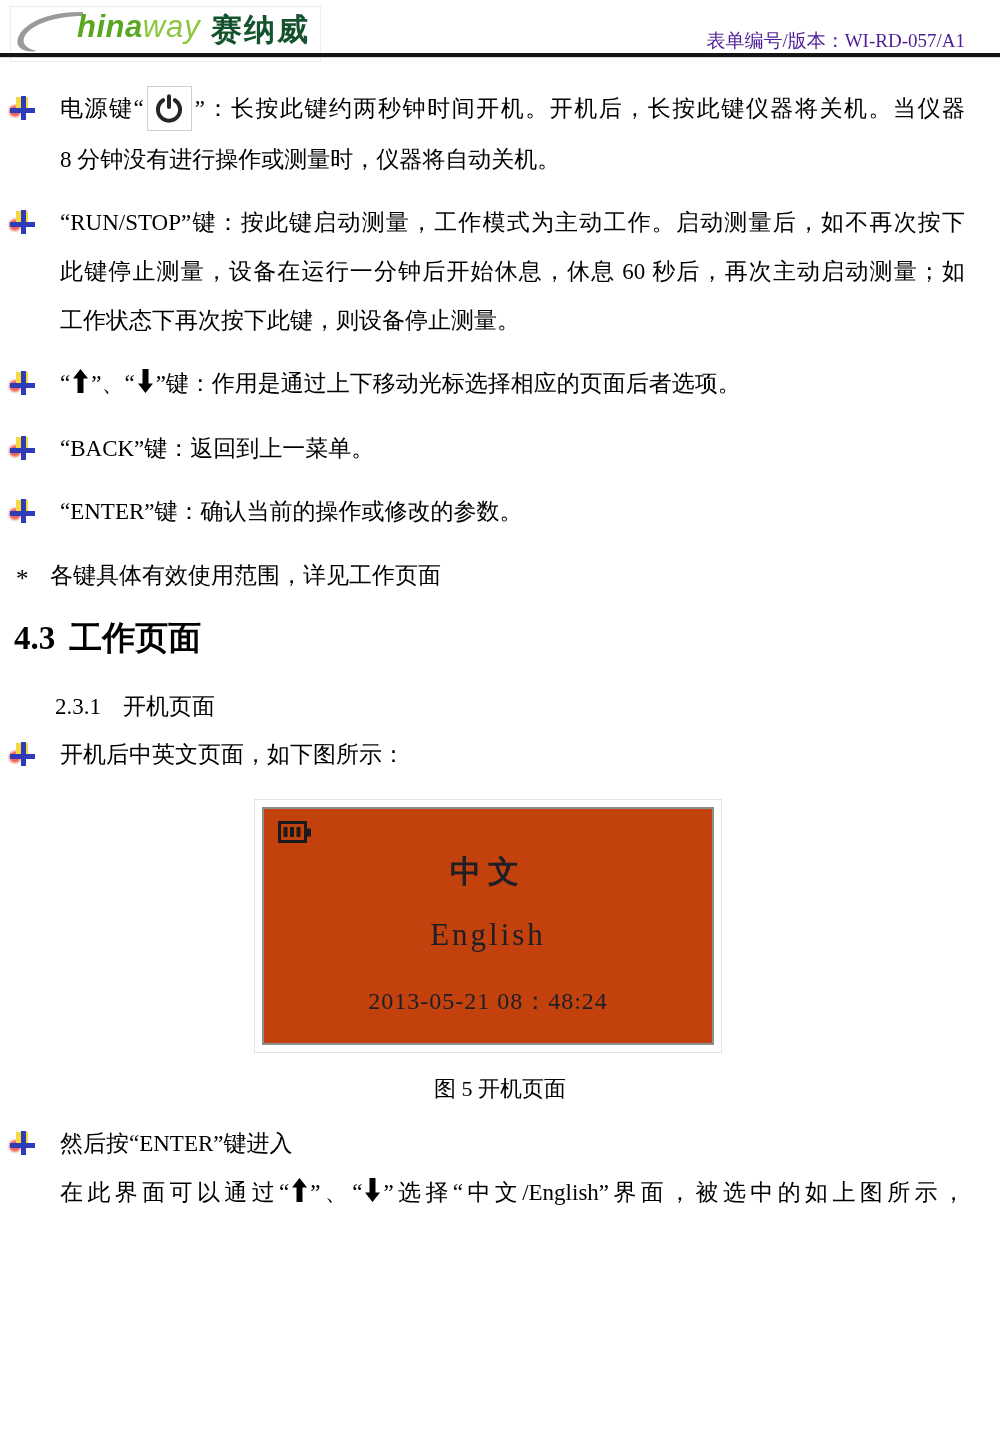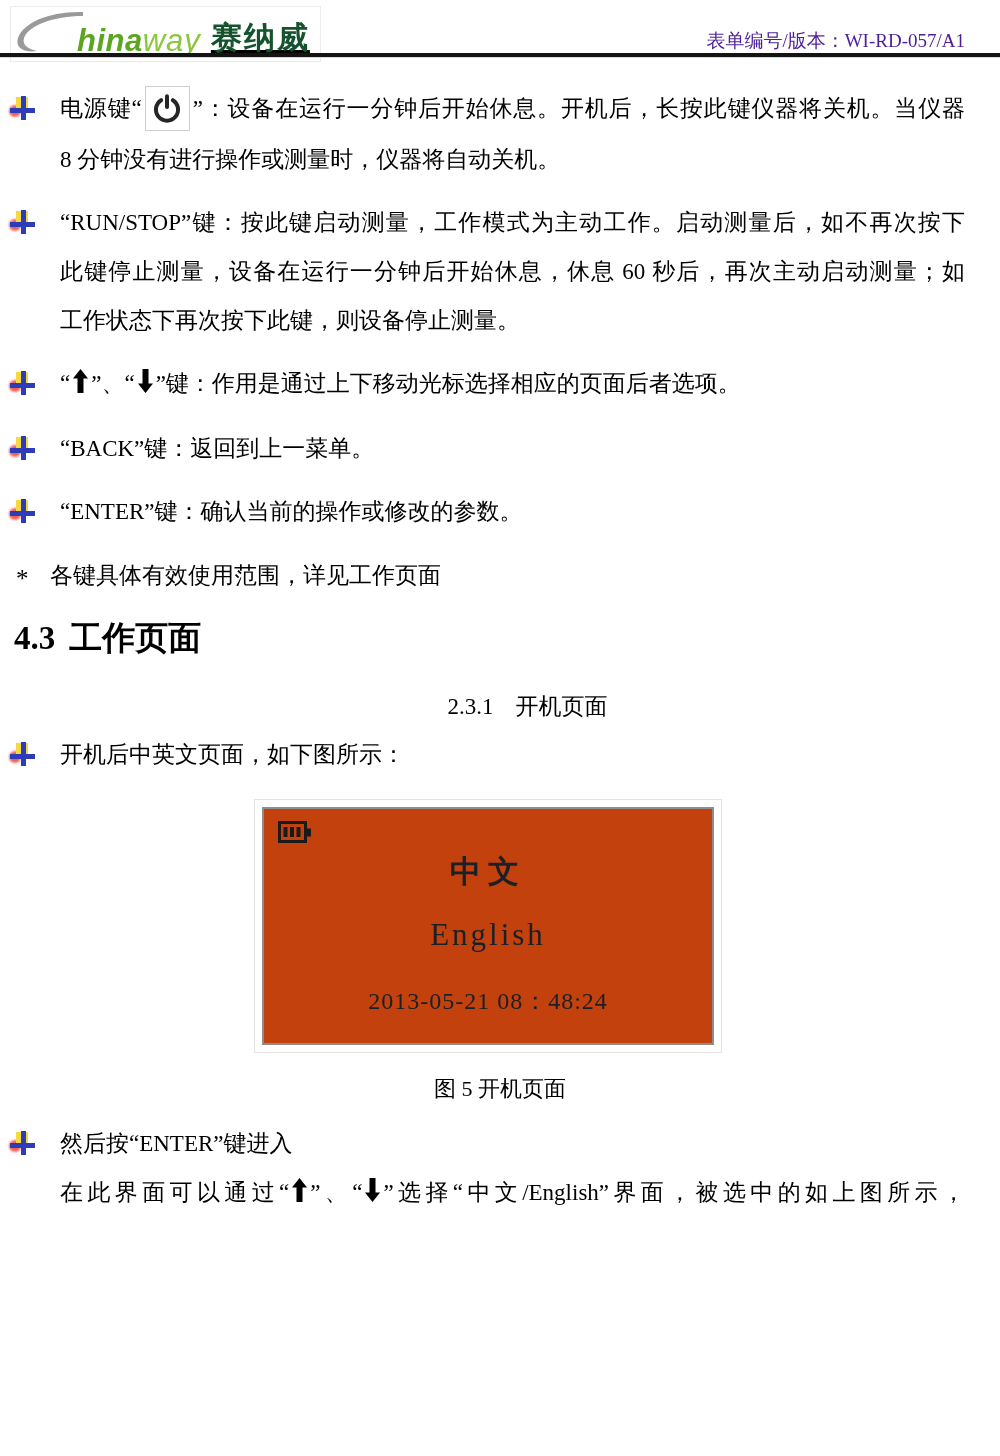--- a/index.html
+++ b/index.html
@@ -5,22 +5,22 @@
   * { margin:0; padding:0; box-sizing:border-box; }
   html,body { background:#ffffff; }
   .page {
     position:relative; width:1000px; height:1456px; margin:0 auto;
     background:#ffffff; overflow:hidden;
     font-family:"Liberation Serif","DejaVu Serif",serif; color:#000;
   }
 
   
   .hdr { position:absolute; top:4px; left:10px; right:35px; height:50px; }
-  .logo { position:absolute; left:0; top:2px; display:flex; align-items:flex-end;
-          padding:2px 10px 2px 2px; border:1px solid #ececec; background:#fff;text-decoration:underline; }
+  .logo { position:absolute; left:0; top:2px; display:flex; align-items:flex-start;
+          padding:2px 10px 2px 2px; border:1px solid #ececec; background:#fff; }
   .logo-swoosh { margin-right:-14px; }
   .logo-hina { font-family:"Liberation Sans","DejaVu Sans",sans-serif;
                font-style:italic; font-weight:bold; font-size:31px; color:#5ba621; letter-spacing:0.5px; }
   .logo-way  { font-family:"Liberation Sans","DejaVu Sans",sans-serif;
                font-style:italic; font-weight:normal; font-size:31px; color:#8cc63e; letter-spacing:1px; }
   .logo-cn   { font-family:"Liberation Sans","DejaVu Sans",sans-serif;
                font-weight:bold; font-size:31px; color:#14532d; margin-left:10px; letter-spacing:2px; }
   .form-no { position:absolute; right:0; bottom:0; font-size:19px; color:#4c1d95; }
 
   .rule { position:absolute; top:53px; left:0; width:1000px; height:4px; background:#141414; }
@@ -42,21 +42,21 @@
   .power-box { display:inline-flex; align-items:center; justify-content:center;
                width:45px; height:45px; border:1px solid #cfcfcf; background:#fff;
                vertical-align:middle; margin:0 3px 4px 3px; }
   .arrow-ico { display:inline-block; vertical-align:-2px; margin:0 2px; }
 
   .note { position:relative; padding:0 35px 0 50px; font-size:23px; line-height:49px; margin-top:15px; }
   .note-star { position:absolute; left:16px; top:3px; font-size:25px; }
 
   .h1 { margin:14px 0 0 14px; font-size:33px; font-weight:bold; line-height:48px; }
   .h1 .gap { display:inline-block; width:14px; }
-  .h2 { margin:24px 0 0 55px; font-size:23px; font-weight:normal; line-height:42px;text-align:center; }
+  .h2 { margin:24px 0 0 55px; font-size:23px; font-weight:normal; line-height:42px; }
   .h2 .gap { display:inline-block; width:22px; }
 
   
   .screen-wrap { margin:28px 0 0 262px; width:452px; }
   .screen { position:relative; width:452px; height:238px; background:#c2410c;
             border:2px solid #8e8e8e; outline:1px solid #e3e3e3; outline-offset:7px; }
   .battery { position:absolute; left:14px; top:12px; }
   .scr-center { position:absolute; left:0; right:0; top:42px; text-align:center; color:#1c2026; }
   .opt-cn { font-size:31px; font-weight:bold; letter-spacing:7px; }
   .opt-en { margin-top:24px; font-size:31px; letter-spacing:3px; }
@@ -94,21 +94,21 @@
           <span class="bm-yel"></span>
           <span class="bm-vbar"></span>
           <span class="bm-hbar"></span>
       </span>
       <div class="line j">
         <span>电源键“</span><span class="power-box">
             <svg width="32" height="32" viewBox="0 0 24 24" fill="none" stroke="#252525" stroke-width="3" stroke-linecap="round">
               <line x1="12" y1="2.5" x2="12" y2="10.5"></line>
               <path d="M7.6 5.4 A 8.3 8.3 0 1 0 16.4 5.4"></path>
             </svg>
-          </span><span>”：设备在运行一分钟后开始休息。开机后，长按此键仪器将关机。当仪器</span>
+          </span><span>”：长按此键约两秒钟时间开机。开机后，长按此键仪器将关机。当仪器</span>
       </div>
       <div class="line">8 分钟没有进行操作或测量时，仪器将自动关机。</div>
     </div>
 
     <div class="bullet">
       <span class="bmark">
         <span class="bm-red"></span>
           <span class="bm-yel"></span>
           <span class="bm-vbar"></span>
           <span class="bm-hbar"></span>

